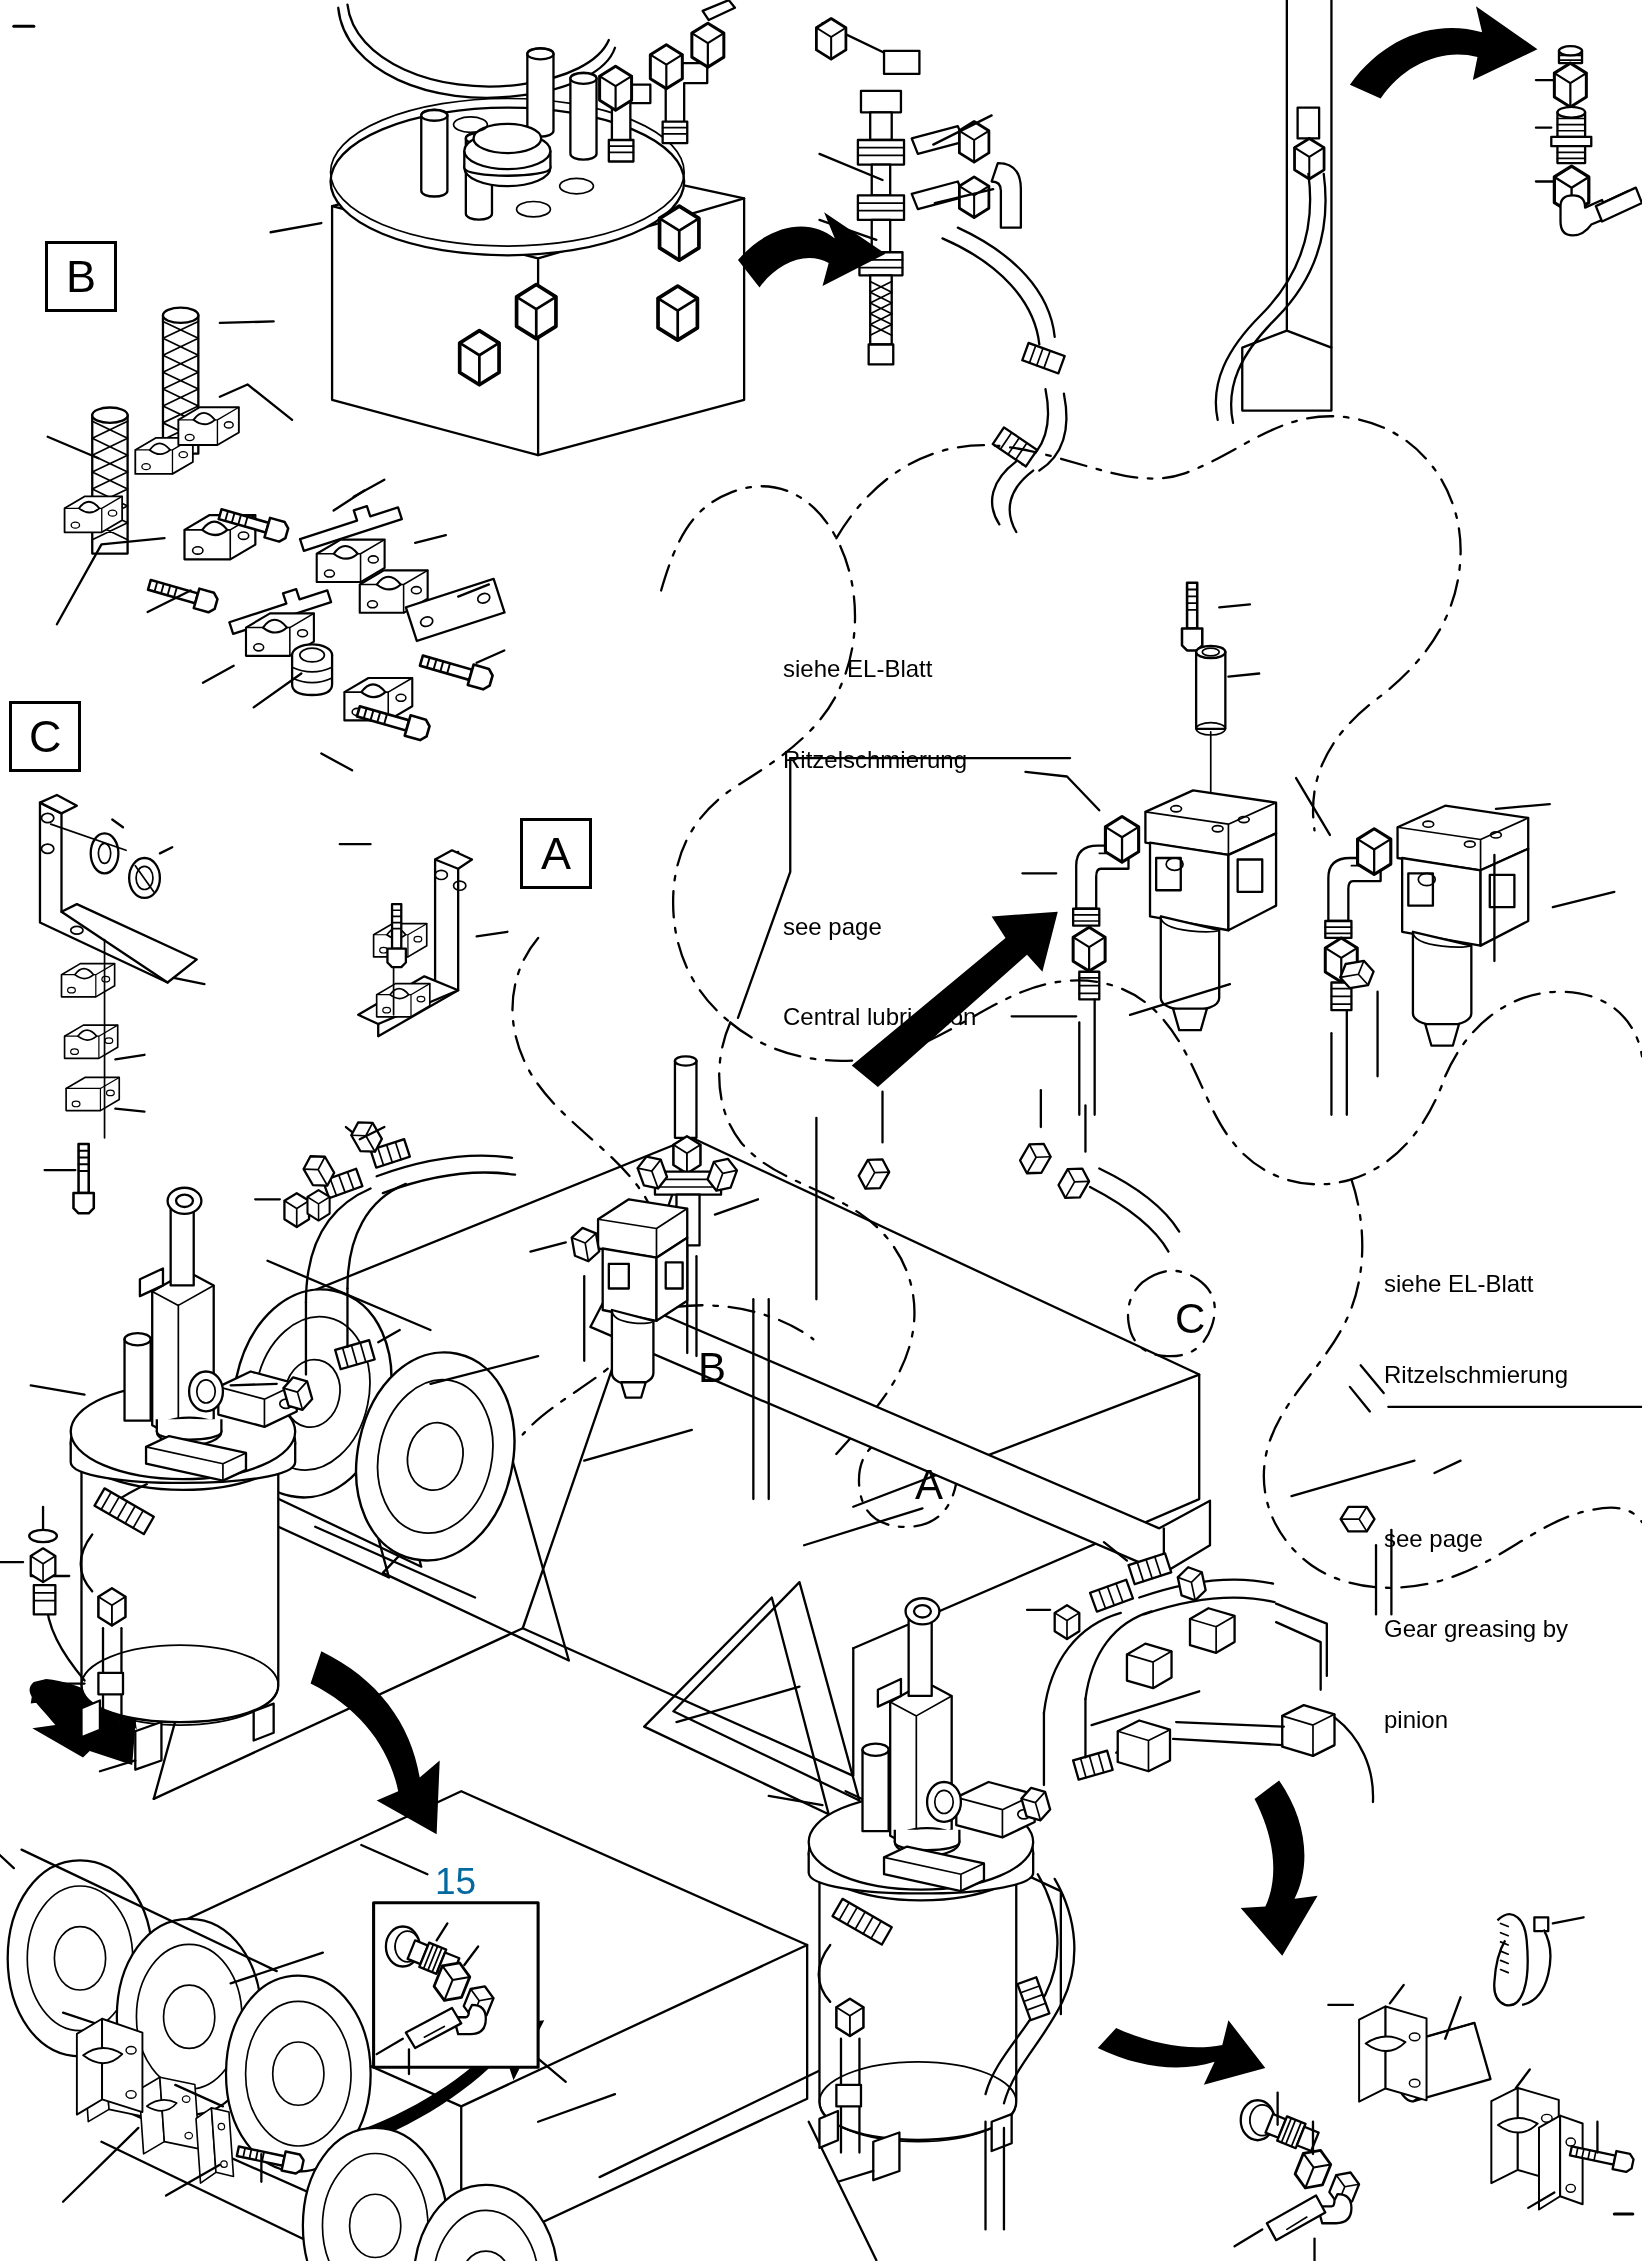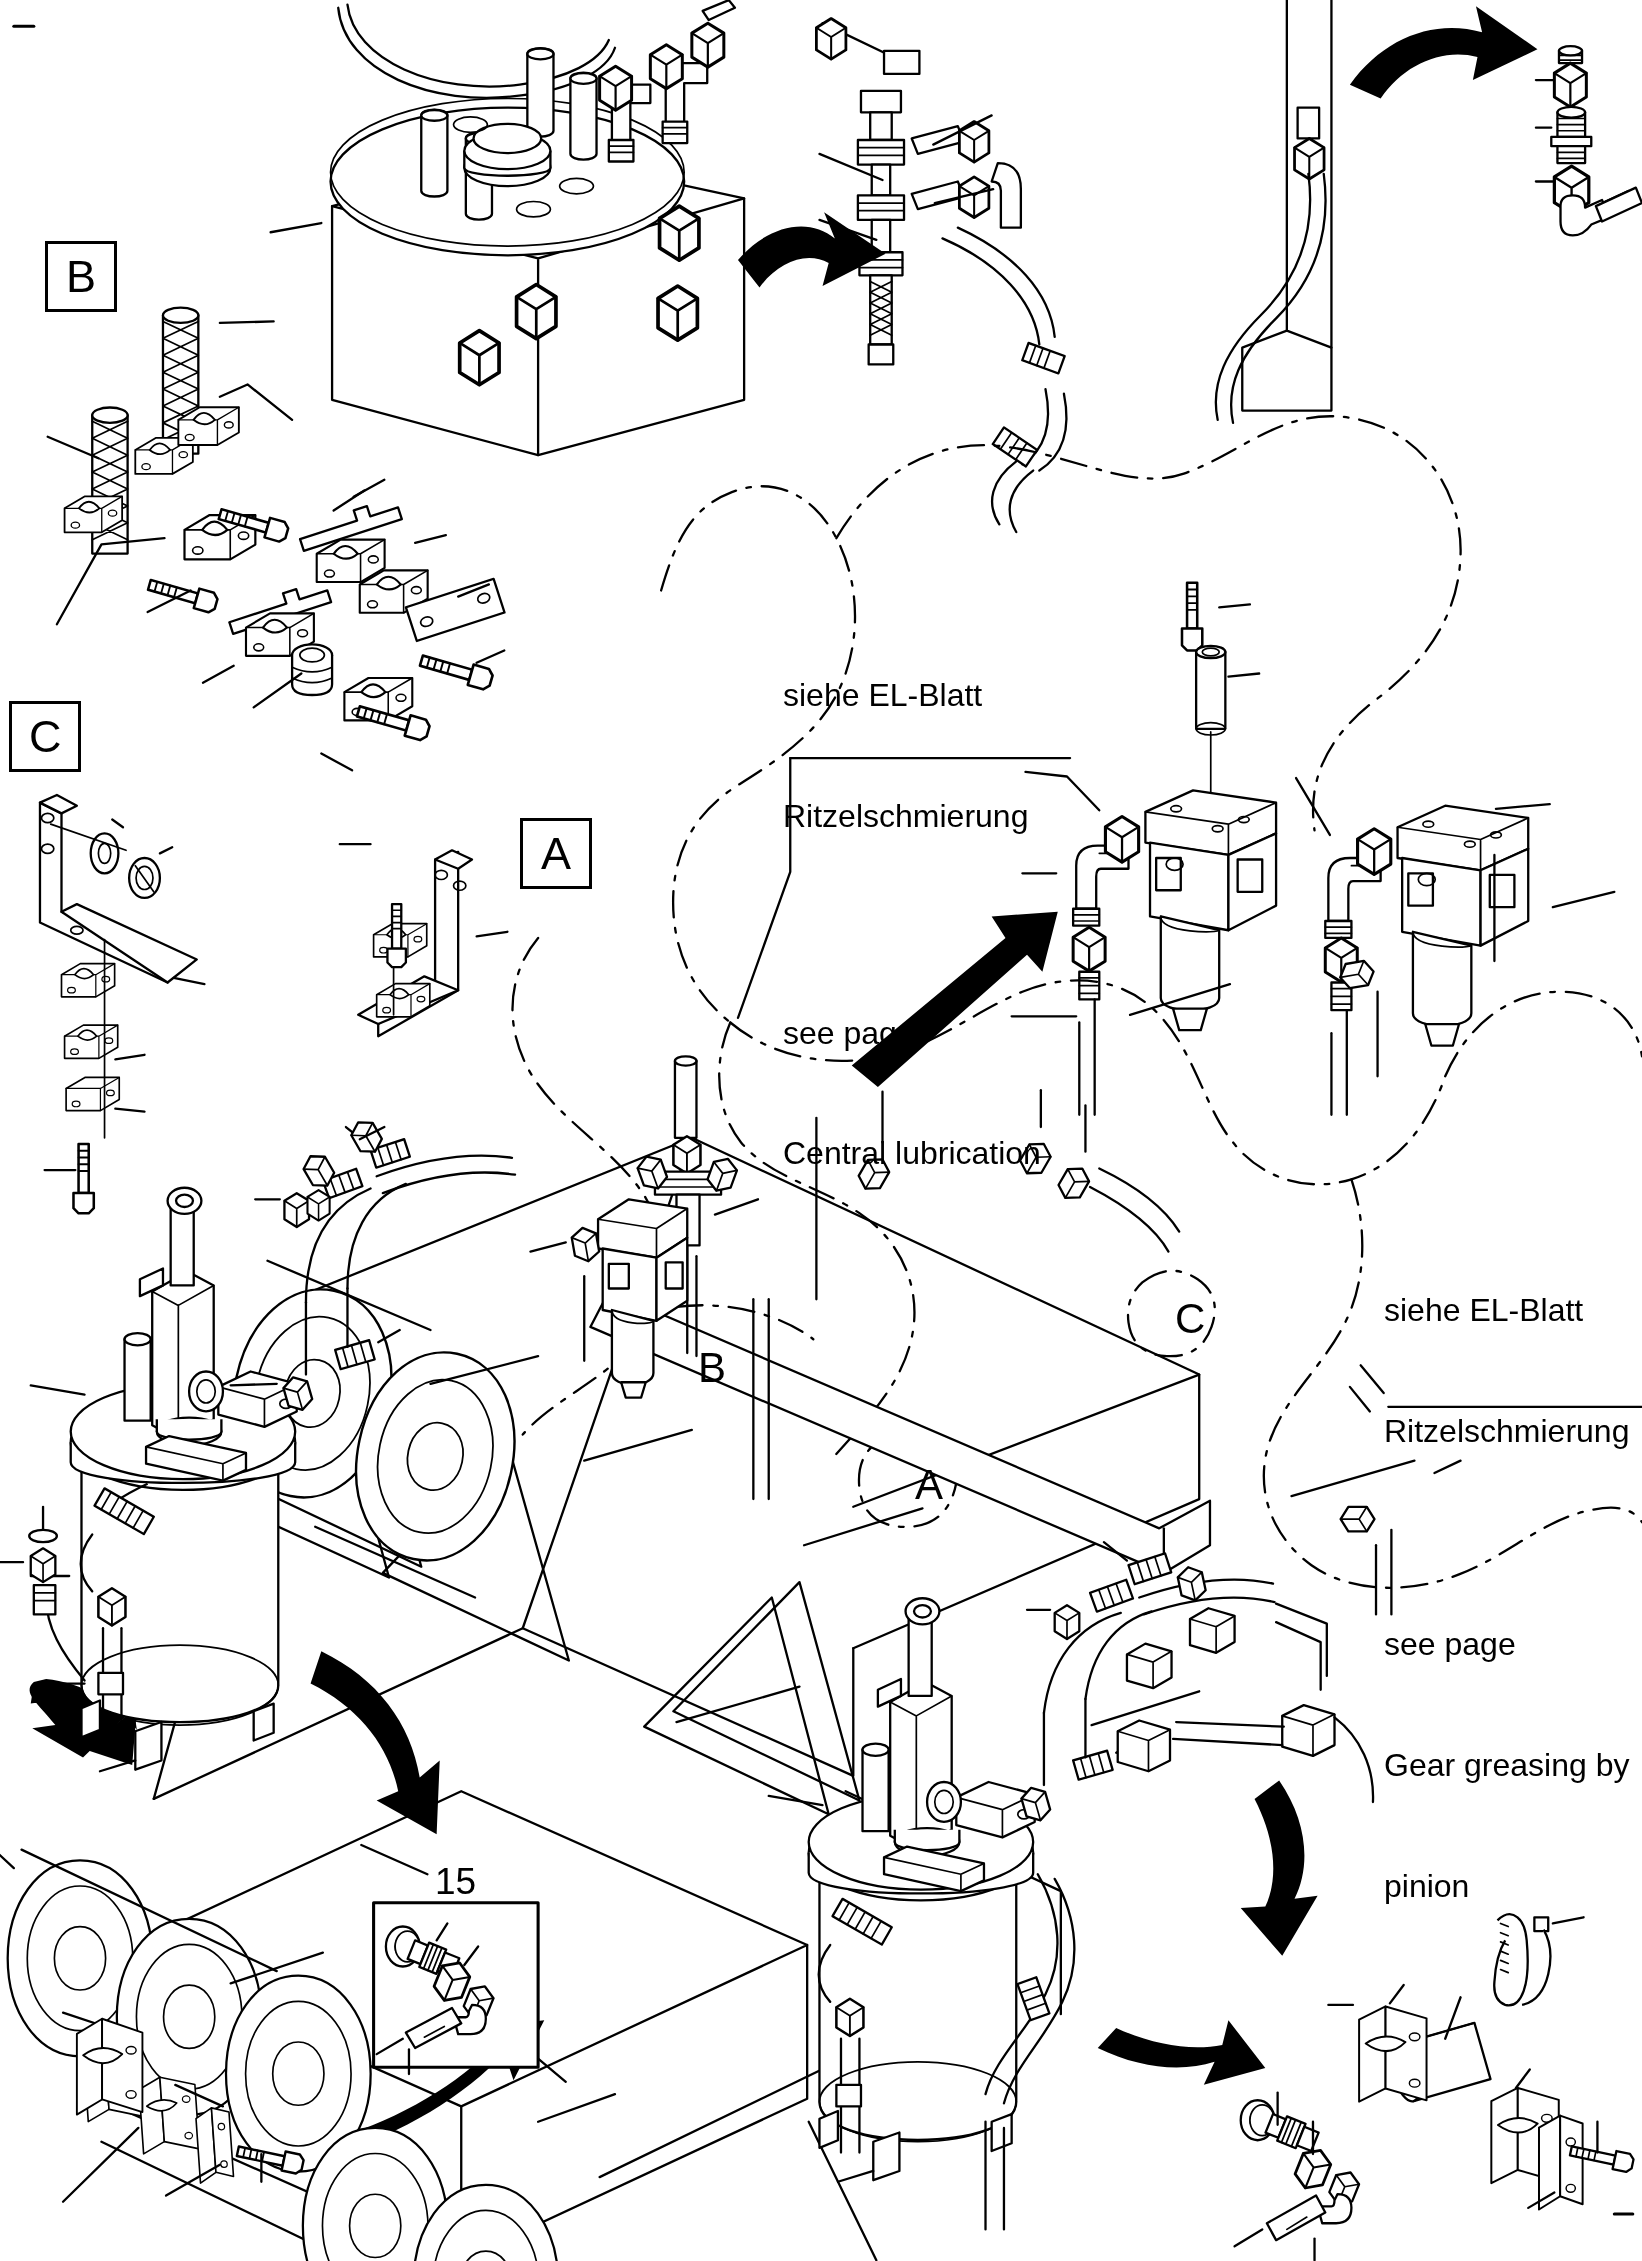--- a/index.html
+++ b/index.html
@@ -12,39 +12,39 @@
   }
   #artwork{position:absolute;inset:0;width:1642px;height:2261px;}
   .txt{
     position:absolute;
     color:#000;
     font-family:"Liberation Sans", sans-serif;
     white-space:pre;
     line-height:1.26;
     letter-spacing:0px;
   }
-  .note{font-size:32px;}
+  .note{font-size:24px;}
   .boxletter{
     position:absolute;
     border:3.1px solid #000;
     background:#fff;
     display:flex;align-items:center;justify-content:center;
     font-size:45px;
     font-family:"Liberation Sans", sans-serif;
     color:#000;
   }
   .freeletter{
     position:absolute;
     font-size:42px;
     color:#000;
     font-family:"Liberation Sans", sans-serif;
   }
   .callout-num{
     position:absolute;
-    font-size:37px;color:#000000;
+    font-size:37px;color:#0369a1;
     font-family:"Liberation Sans", sans-serif;
   }
 </style>
 </head>
 <body>
 
 <div id="sheet">
 
 <svg id="artwork" viewBox="0 0 2136 2941" xmlns="http://www.w3.org/2000/svg">
   <defs>

